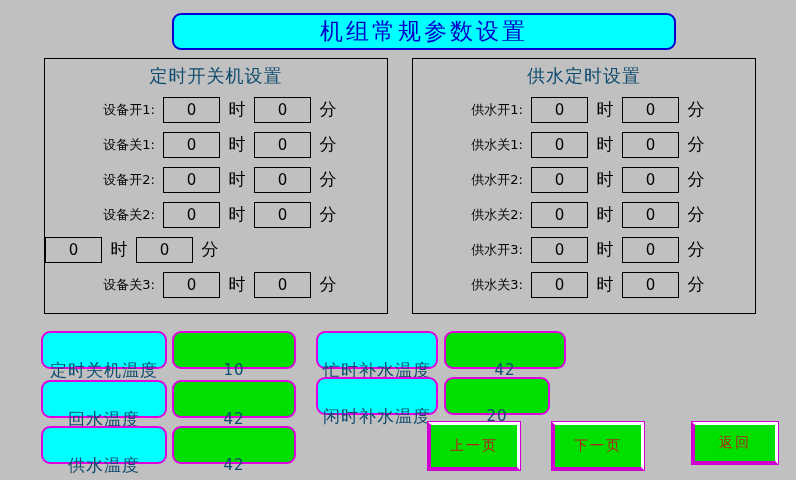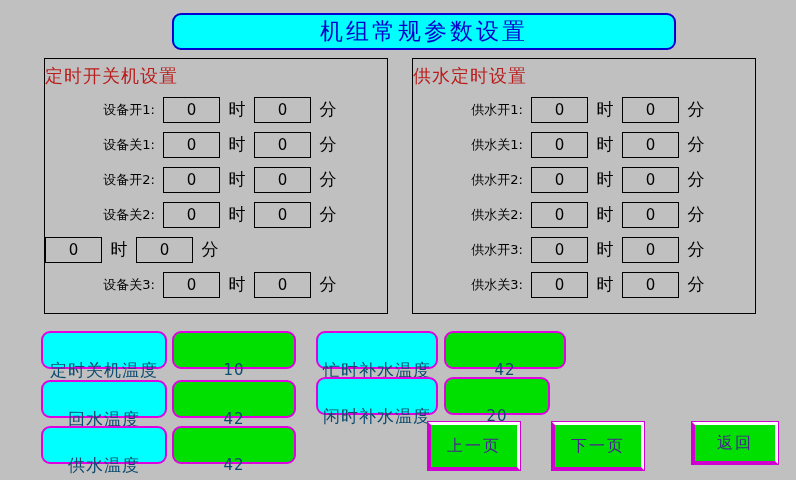--- a/index.html
+++ b/index.html
@@ -44,22 +44,23 @@
     background: transparent;
   }
   #panel-schedule { left: 44px;  top: 58px; width: 344px; height: 256px; }
   #panel-water    { left: 412px; top: 58px; width: 344px; height: 256px; }
 
   .panel-header {
     position: absolute;
     top: 5px;
     left: 0;
     width: 100%;
+    text-align: center;
     font-size: 18px;
-    color: #b91c1c;
+    color: #0c4a6e;
     letter-spacing: 1px;
   }
 
   .rows {
     position: absolute;
     top: 33px;
     left: 0;
     width: 100%;
   }
   .time-row {
@@ -137,22 +138,22 @@
     border-top: 3px solid #ffffff;
     border-right: 3px solid #ffffff;
     border-bottom: 3px solid #d000d0;
     border-left: 3px solid #d000d0;
     outline: 1px solid #d000d0;
     display: flex;
     align-items: center;
     justify-content: center;
   }
   .navbtn .nav-text {
-    color: #4c1d95;
-    font-size: 16px;
+    color: #b91c1c;
+    font-size: 14px;
     letter-spacing: 2px;
   }
   #btn-prev-page { left: 428px; top: 422px; width: 92px; height: 48px; }
   #btn-next-page { left: 552px; top: 422px; width: 92px; height: 48px; }
   #btn-back      { left: 692px; top: 422px; width: 86px; height: 42px; text-align: center; }
 </style>
 </head>
 <body>
 
 <div id="title-bar">

